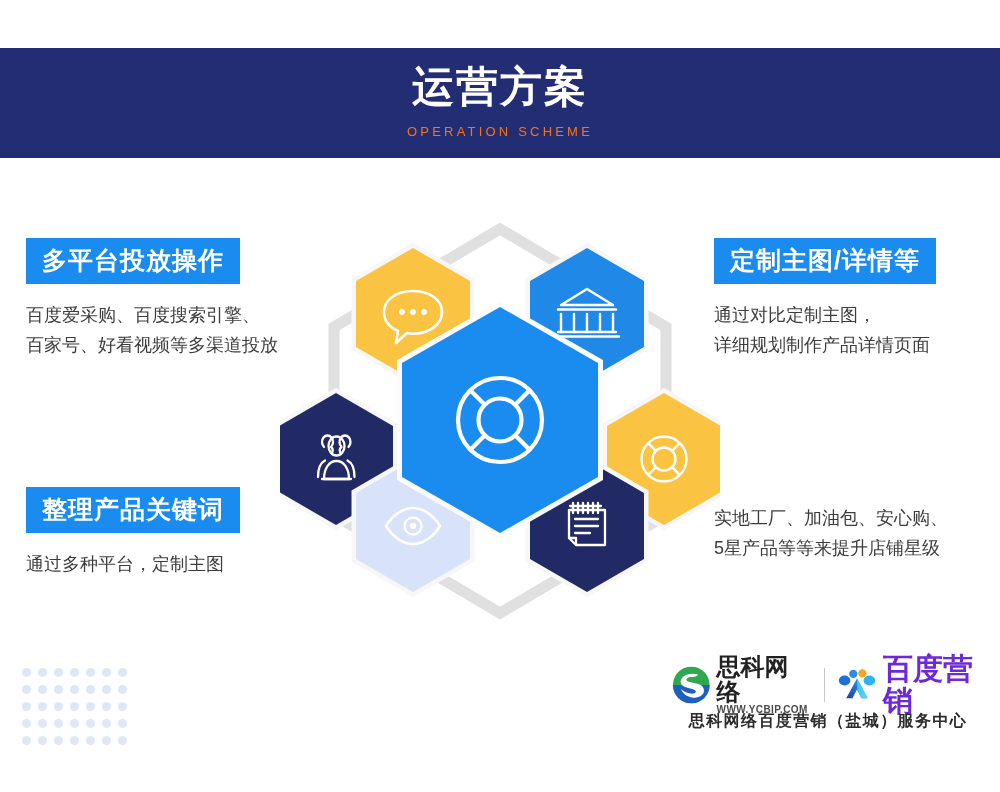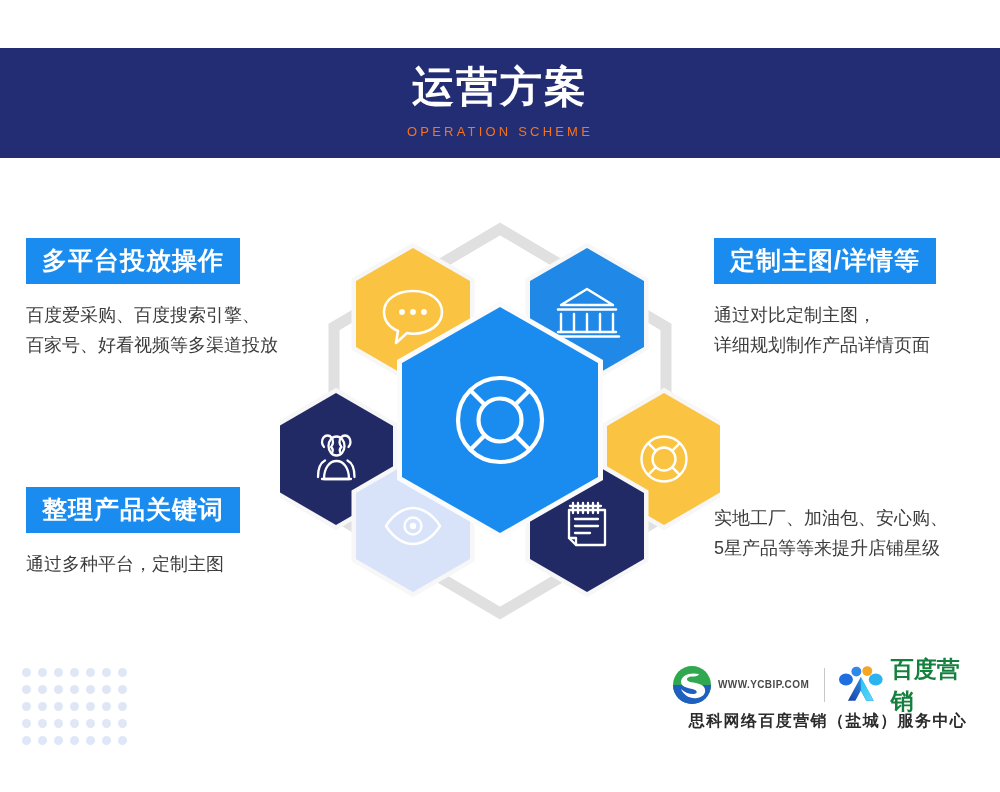--- a/index.html
+++ b/index.html
@@ -128,22 +128,22 @@
   }
   .logo-divider {
     width: 1px;
     height: 34px;
     background: #c8c8c8;
     margin: 0 13px 0 15px;
   }
   .logo-baidu { display: flex; align-items: center; }
   .baidu-text {
     margin-left: 7px;
-    color: #15803d;
-    font-size: 23px;
+    color: #6d28d9;
+    font-size: 30px;
     font-weight: bold;
     line-height: 32px;
     letter-spacing: 0px;
   }
   .footer-caption {
     position: absolute;
     left: 672px;
     top: 710px;
     width: 312px;
     text-align: center;
@@ -346,20 +346,21 @@
 
 <div class="footer-logos">
 
   <div class="logo-sike">
     <svg width="40" height="40" viewBox="0 0 40 40">
       <circle cx="20" cy="20" r="19" fill="#2fa84f"></circle>
       <path d="M39 20 a19 19 0 0 1 -19 19 a19 19 0 0 1 -19 -19 Z" fill="#1f5fbf"></path>
       <path d="M27 9 C18 7 9 10 9 17 C9 23 19 23 23 25 C26 26.5 25 29 21 29 C16.5 29 12 27 9 24 C12 31 19 34 25 33 C32 32 35 27 32 22 C29 17.5 19 18 16 16 C14 14.7 15 12 19 11.6 C22.5 11.3 25 12 27 9 Z" fill="#ffffff"></path>
     </svg>
     <div class="sike-text">
+      <div class="sike-cn">思科网络</div>
       <div class="sike-url">WWW.YCBIP.COM</div>
     </div>
   </div>
 
   <div class="logo-divider"></div>
 
   <div class="logo-baidu">
     <svg width="46" height="38" viewBox="0 0 46 38">
       <defs>
         <linearGradient id="bdg1" x1="0" y1="1" x2="1" y2="0">

